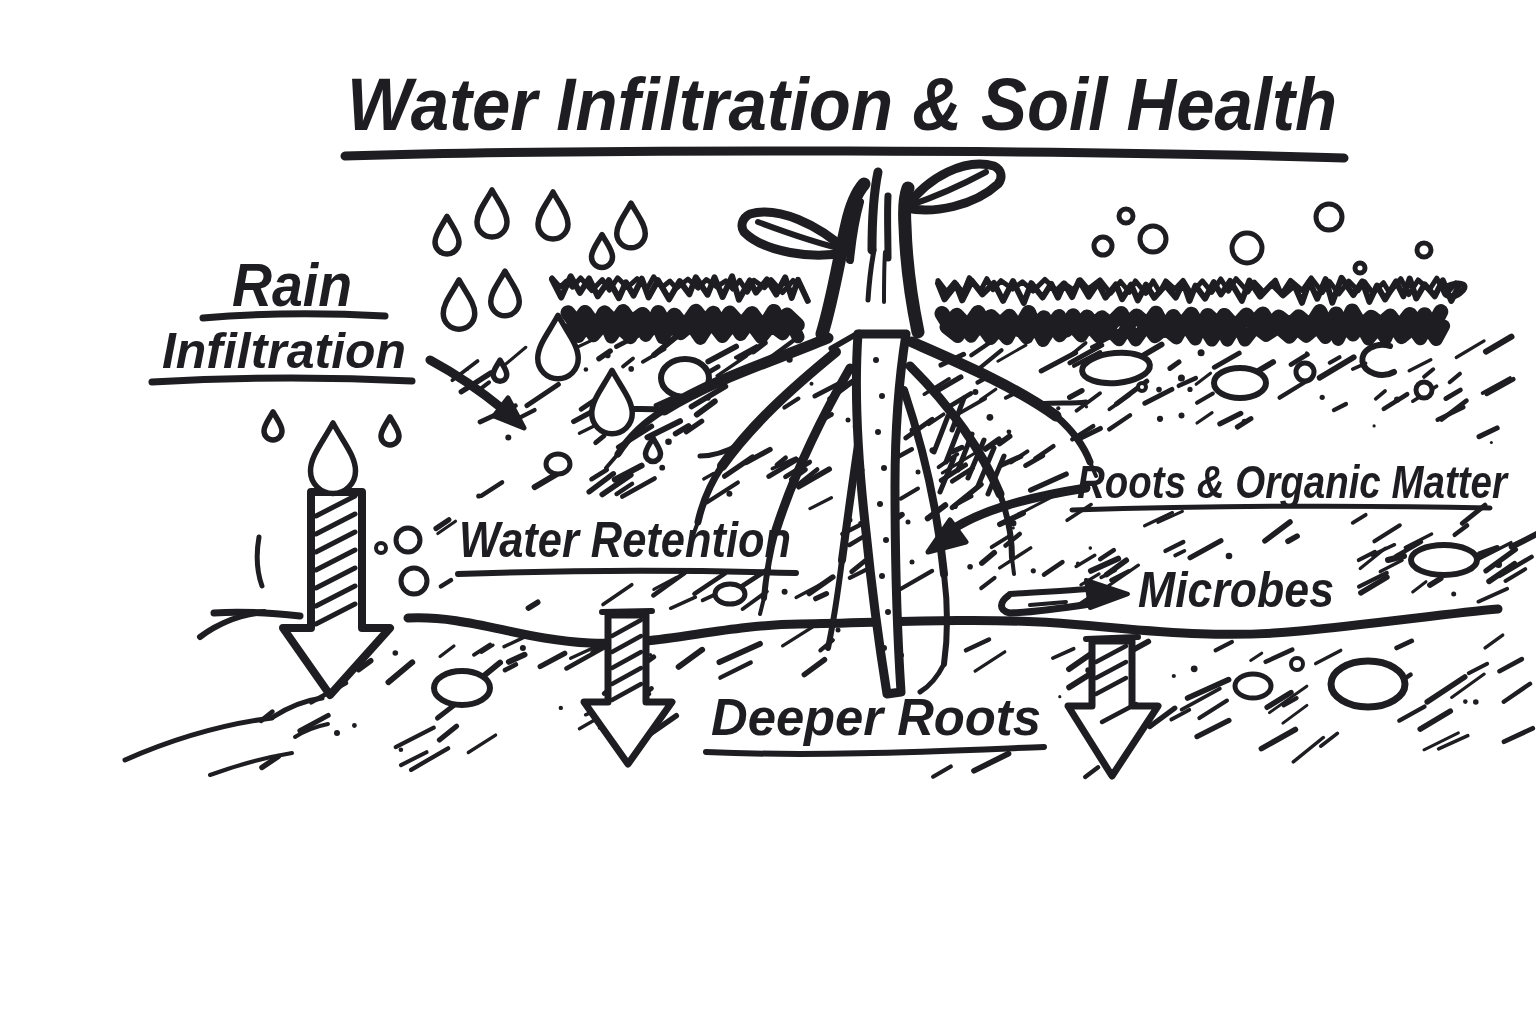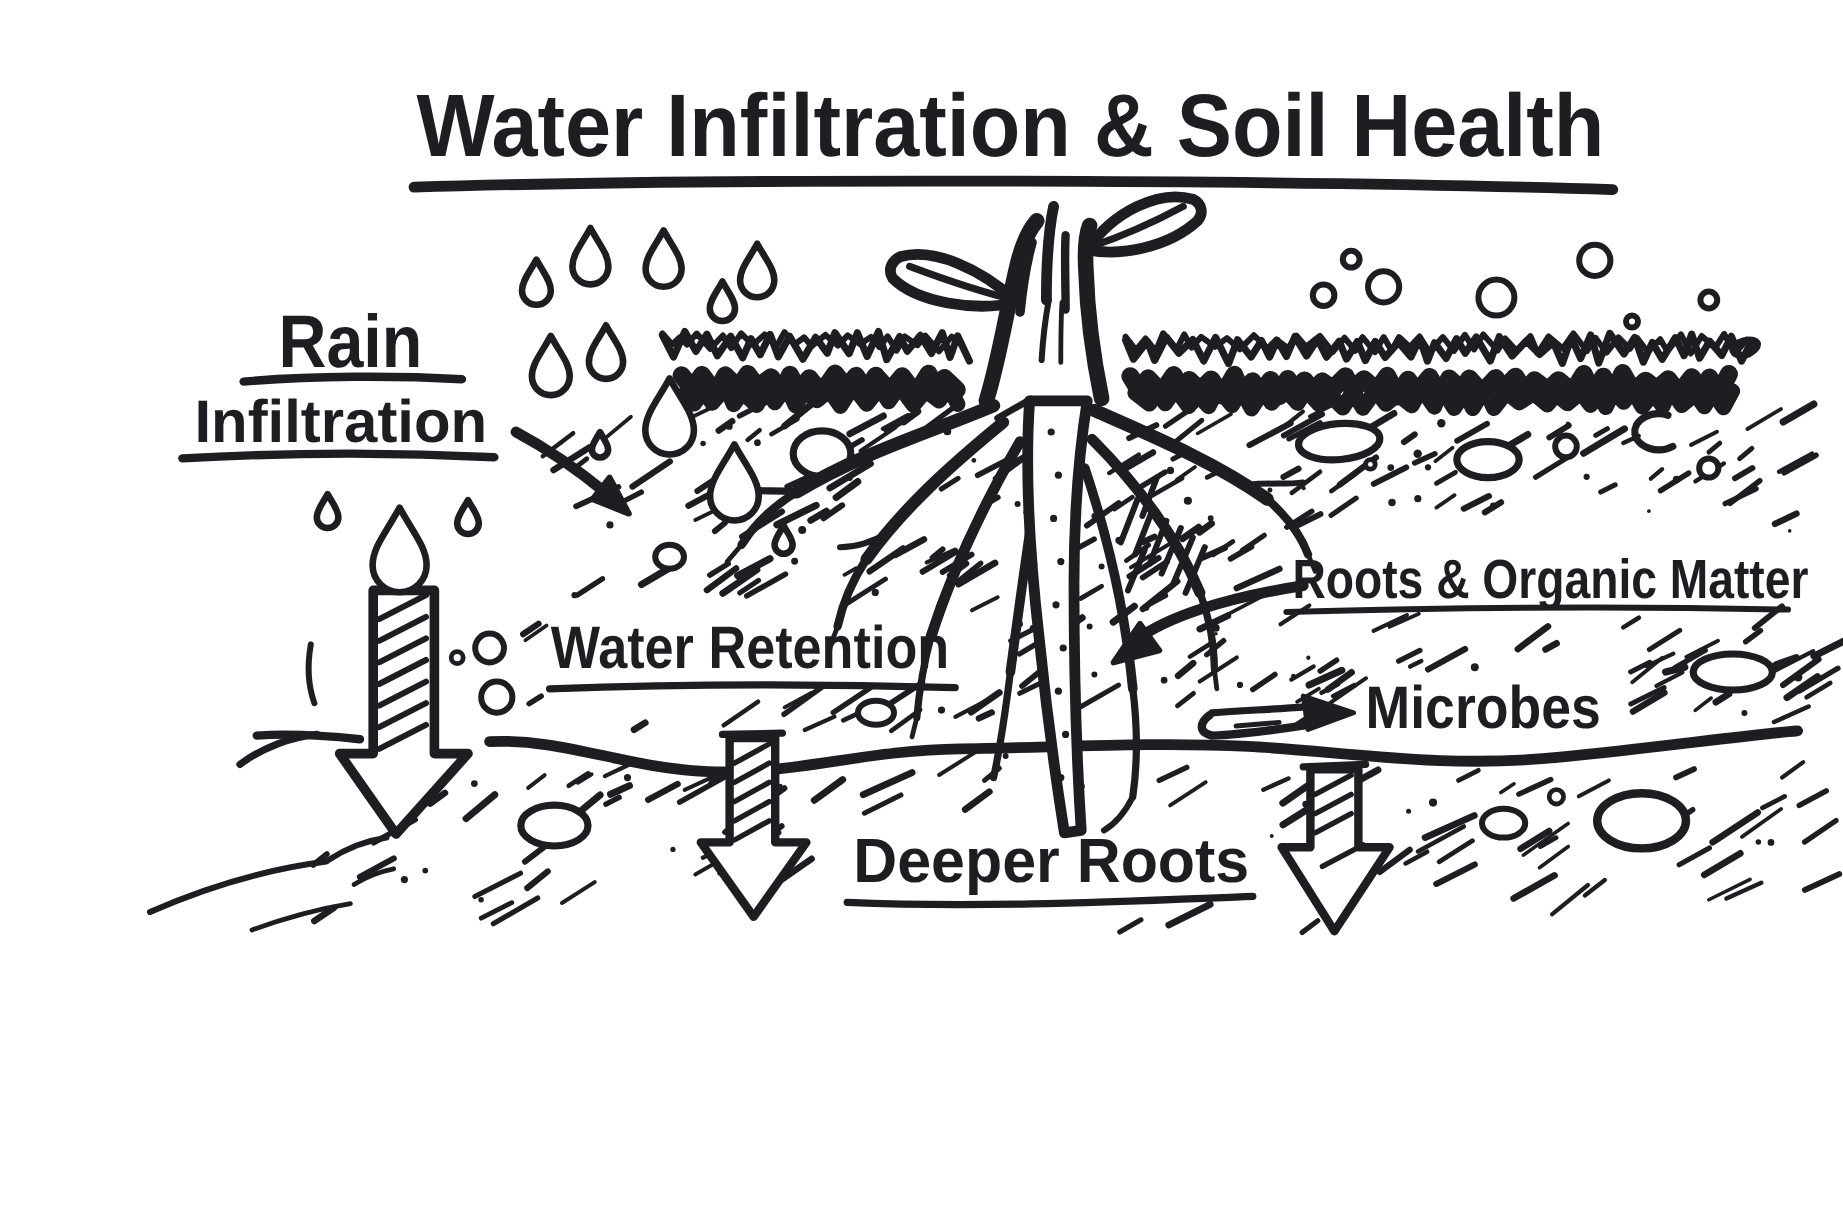--- a/index.html
+++ b/index.html
@@ -1,16 +1,16 @@
 <!DOCTYPE html>
 <html><head>
 <meta charset="utf-8">
 <style>
   html,body{margin:0;padding:0;background:#fff;}
-  #stage{position:relative;width:1536px;height:1024px;overflow:hidden;}
+  #stage{position:relative;width:1536px;height:1024px;overflow:hidden;font-style:italic;}
   svg{position:absolute;left:0;top:0;}
   text{font-family:"Liberation Sans","DejaVu Sans",sans-serif;font-weight:700;}
 </style>
 </head>
 <body>
 
 <div id="stage">
 <svg width="1536" height="1024" viewBox="0 0 1536 1024">
   <defs>
     <path id="tdrop" d="M0,-22 C7,-9 15,0 15,10 A15,15 0 1 1 -15,10 C-15,0 -7,-9 0,-22 Z" fill="#ffffff"></path>

